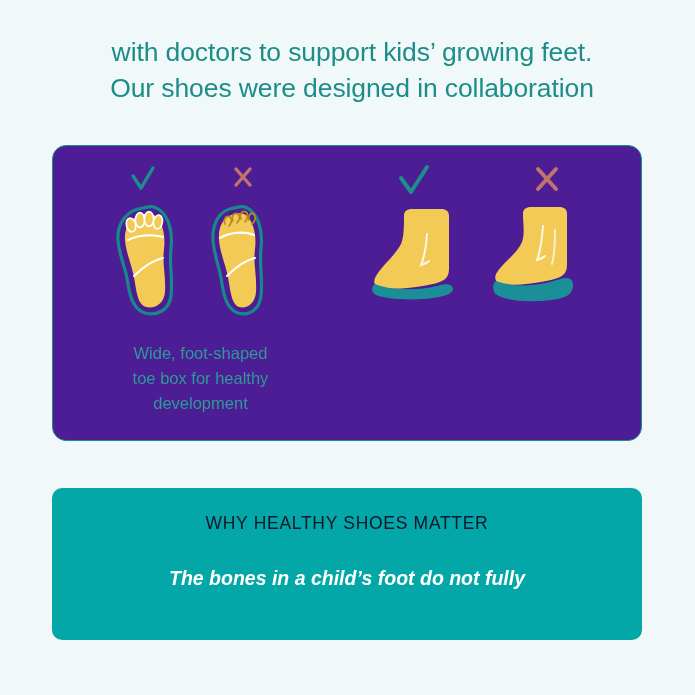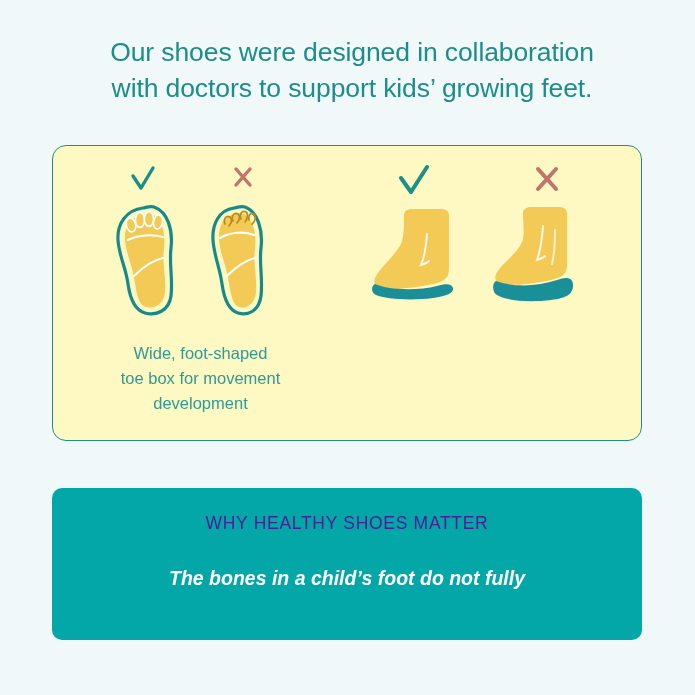--- a/index.html
+++ b/index.html
@@ -38,21 +38,21 @@
   }
 
   
   .feature-card {
     position: absolute;
     left: 52px;
     top: 145px;
     width: 590px;
     height: 296px;
     box-sizing: border-box;
-    background: #fef9c3;
+    background: #4c1d95;
     border: 1.6px solid #1f8f86;
     border-radius: 14px;
   }
 
   .col {
     position: absolute;
     top: 0;
     width: 295px;
     height: 100%;
   }
@@ -97,43 +97,43 @@
     color: #ffffff;
     text-align: center;
   }
   .banner-title {
     position: absolute;
     left: 0;
     right: 0;
     top: 25px;
     font-size: 17.5px;
     letter-spacing: 0.7px;
-    color: #4c1d95;
+    color: #0f172a;
   }
   .banner-body {
     position: absolute;
     left: 0;
     right: 0;
     top: 76px;
     font-size: 19.5px;
     line-height: 29px;
     font-style: italic;
     font-weight: bold;
     color: #ffffff;
   }
   .banner-body .bline { display: block; white-space: nowrap; }
 </style>
 </head>
 <body>
 
 <div class="page">
 
   <div class="headline">
+    <span class="line">with doctors to support kids’ growing feet.</span>
     <span class="line">Our shoes were designed in collaboration</span>
-    <span class="line">with doctors to support kids’ growing feet.</span>
   </div>
 
   <div class="feature-card">
 
     <div class="col col-left">
       <div class="art">
         <svg width="230" height="160" viewBox="0 0 230 160" aria-hidden="true">
 
           <g stroke="#1b8f88" stroke-width="3.4" fill="none" stroke-linecap="round" stroke-linejoin="round">
             <path d="M47 12 L55 24 L67 4"></path>
@@ -199,21 +199,21 @@
               <path d="M163 56 C 162 51, 165 48, 168 50 C 171 53, 168 59, 166 60"></path>
             </g>
             <path d="M134 74 C 144 68, 158 67, 168 71" fill="none" stroke="#ffffff" stroke-width="2.1" stroke-linecap="round"></path>
             <path d="M141 112 C 150 103, 160 96, 169 94" fill="none" stroke="#ffffff" stroke-width="2.1" stroke-linecap="round"></path>
           </g>
         </svg>
       </div>
 
       <div class="caption">
         <span class="cline">Wide, foot-shaped</span>
-        <span class="cline">toe box for movement</span>
+        <span class="cline">toe box for healthy</span>
         <span class="cline">development</span>
       </div>
     </div>
 
     <div class="col col-right">
       <div class="art">
         <svg width="250" height="160" viewBox="0 0 250 160" aria-hidden="true">
 
           <g stroke="#1b8f88" stroke-width="4" fill="none" stroke-linecap="round" stroke-linejoin="round">
             <path d="M30 14 L40 28 L56 3"></path>

